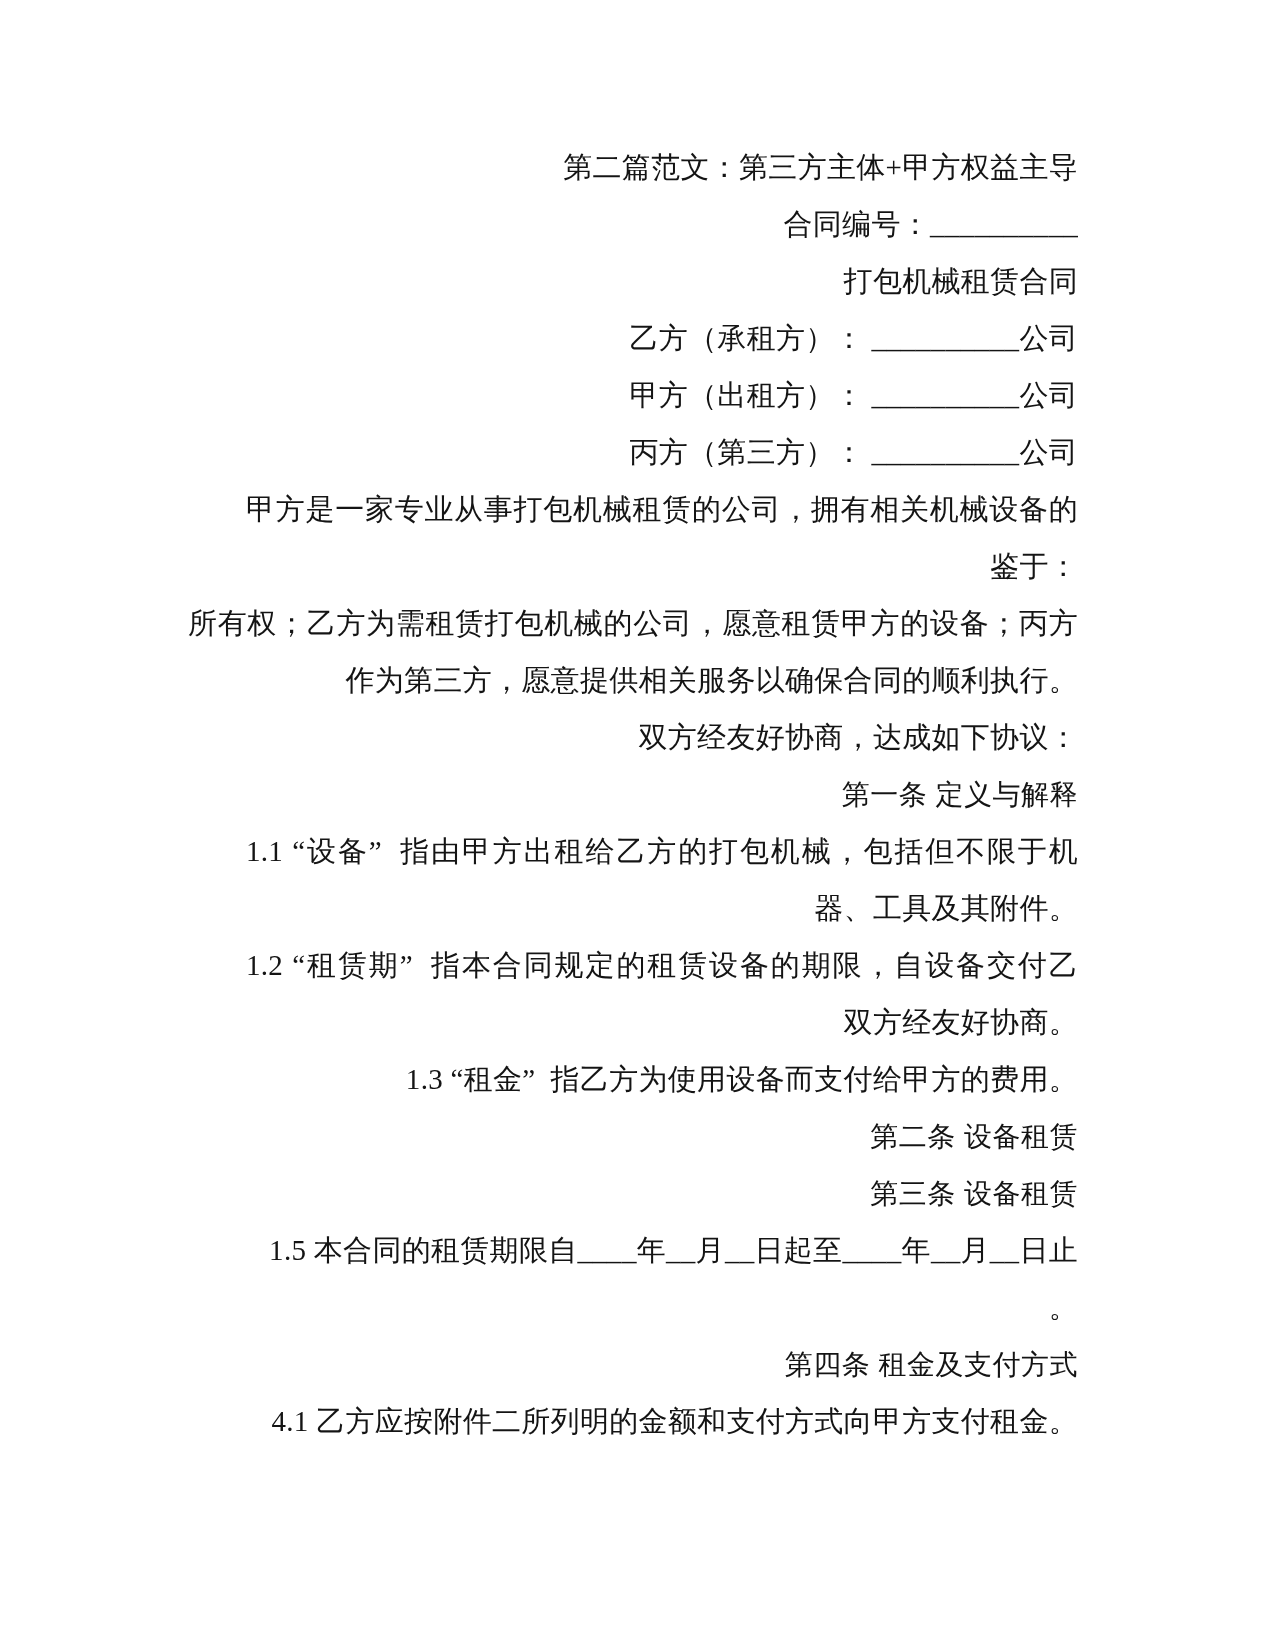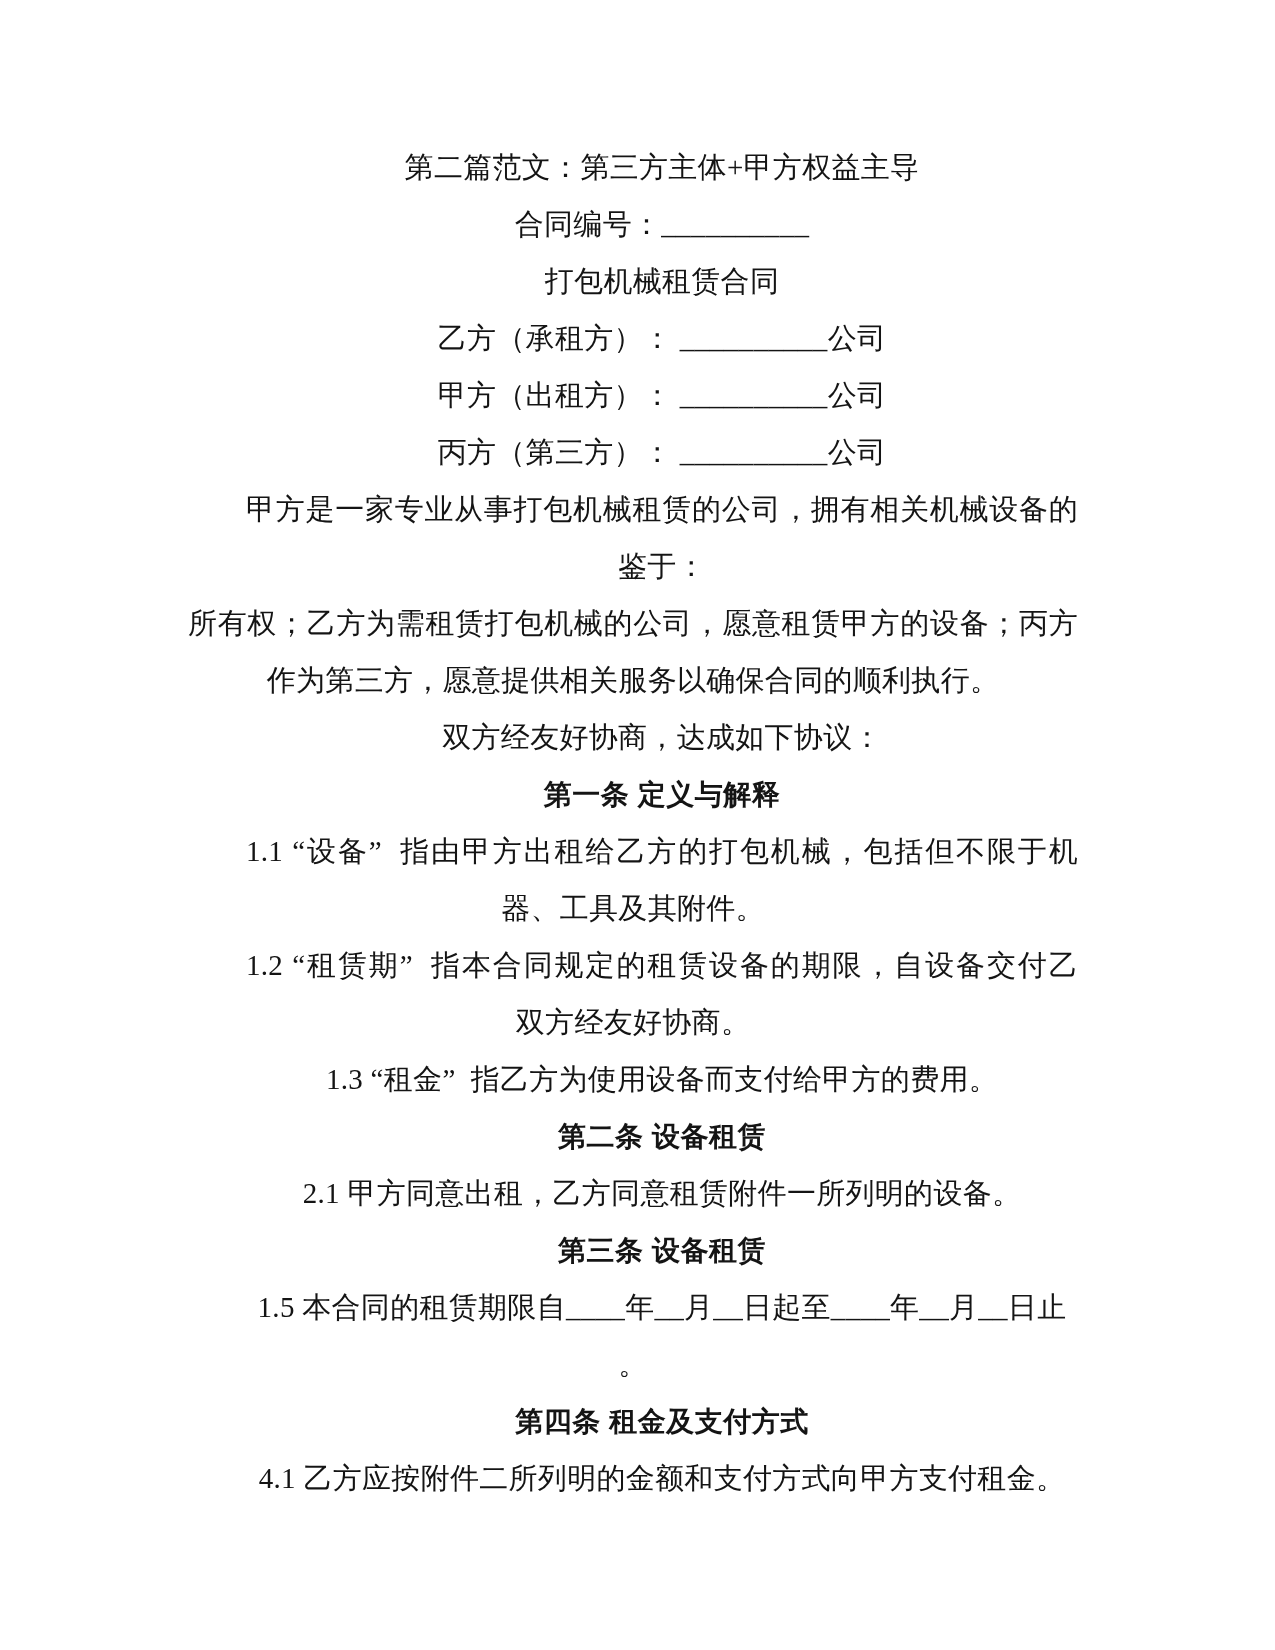--- a/index.html
+++ b/index.html
@@ -19,33 +19,33 @@
     top: 139px;
     left: 188px;
     width: 890px;
   }
   .line {
     height: 57px;
     line-height: 57px;
     font-size: 29px;
     color: #141414;
     white-space: pre;
-    text-align: center;
+    text-align: right;
     letter-spacing: 0.3px;
   }
   .line.indent {
     padding-left: 58px;
   }
   .line.justify {
     text-align: justify;
     text-align-last: justify;
   }
   .line.bold {
     font-family: "Liberation Sans", "DejaVu Sans", sans-serif;
-    font-weight: 700;
+    font-weight: 400;
     font-size: 28px;
     letter-spacing: 0.5px;
   }
 </style>
 </head>
 <body>
 
 <div class="doc" id="doc">
     <div class="line indent">第二篇范文：第三方主体+甲方权益主导</div>
     <div class="line indent">合同编号：__________</div>
@@ -58,19 +58,18 @@
     <div class="line justify">所有权；乙方为需租赁打包机械的公司，愿意租赁甲方的设备；丙方</div>
     <div class="line">作为第三方，愿意提供相关服务以确保合同的顺利执行。</div>
     <div class="line indent">双方经友好协商，达成如下协议：</div>
     <div class="line indent bold">第一条 定义与解释</div>
     <div class="line indent justify">1.1 “设备”  指由甲方出租给乙方的打包机械，包括但不限于机</div>
     <div class="line">器、工具及其附件。</div>
     <div class="line indent justify">1.2 “租赁期”  指本合同规定的租赁设备的期限，自设备交付乙</div>
     <div class="line">双方经友好协商。</div>
     <div class="line indent">1.3 “租金”  指乙方为使用设备而支付给甲方的费用。</div>
     <div class="line indent bold">第二条 设备租赁</div>
-    <div class="line indent">2.1 甲方同意出租，乙方同意租赁附件一所列明的设备。</div>
     <div class="line indent bold">第三条 设备租赁</div>
     <div class="line indent">1.5 本合同的租赁期限自____年__月__日起至____年__月__日止</div>
     <div class="line">。</div>
     <div class="line indent bold">第四条 租金及支付方式</div>
     <div class="line indent">4.1 乙方应按附件二所列明的金额和支付方式向甲方支付租金。</div>
   </div>
 
 </body></html>

